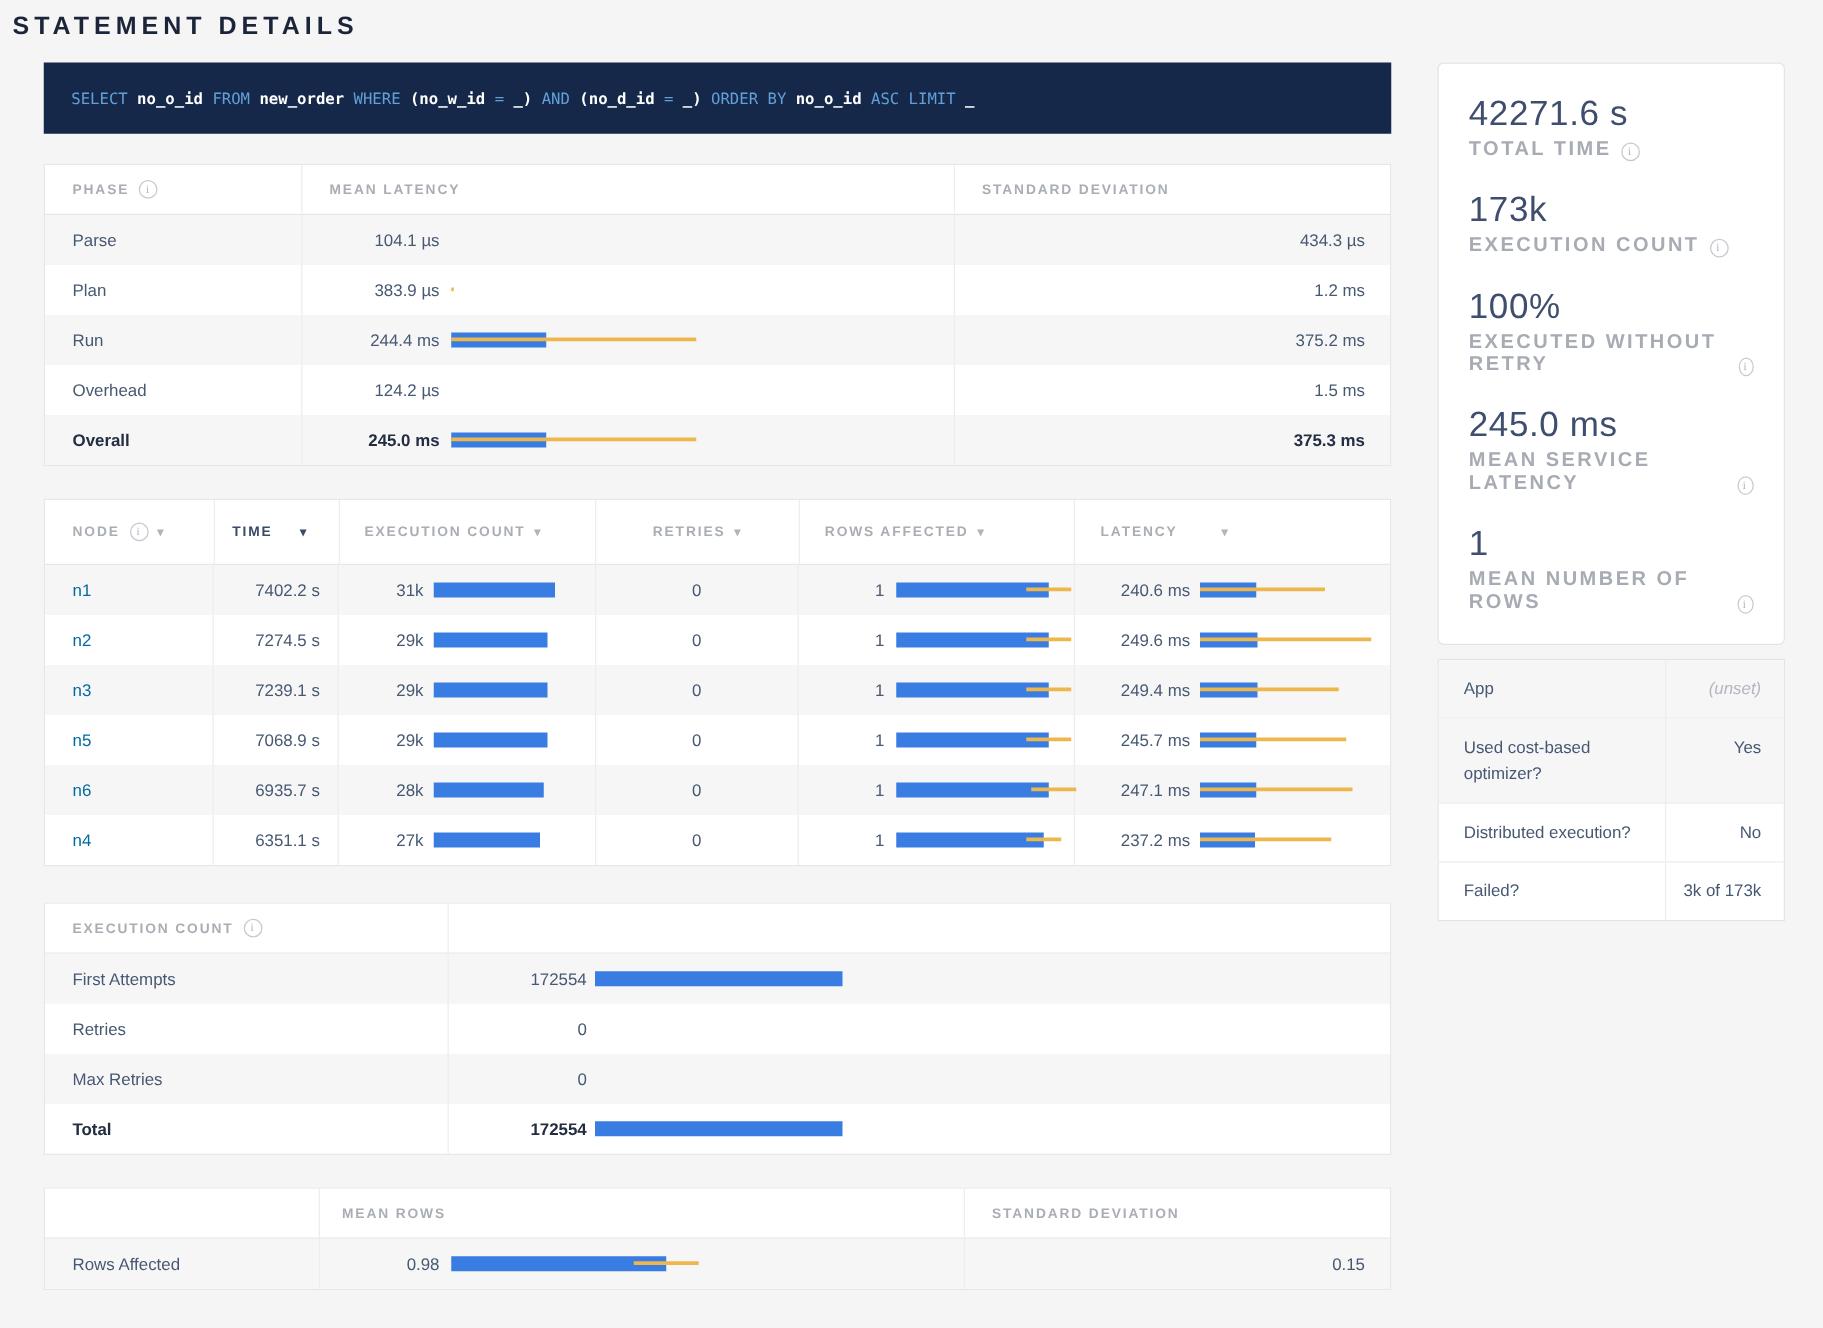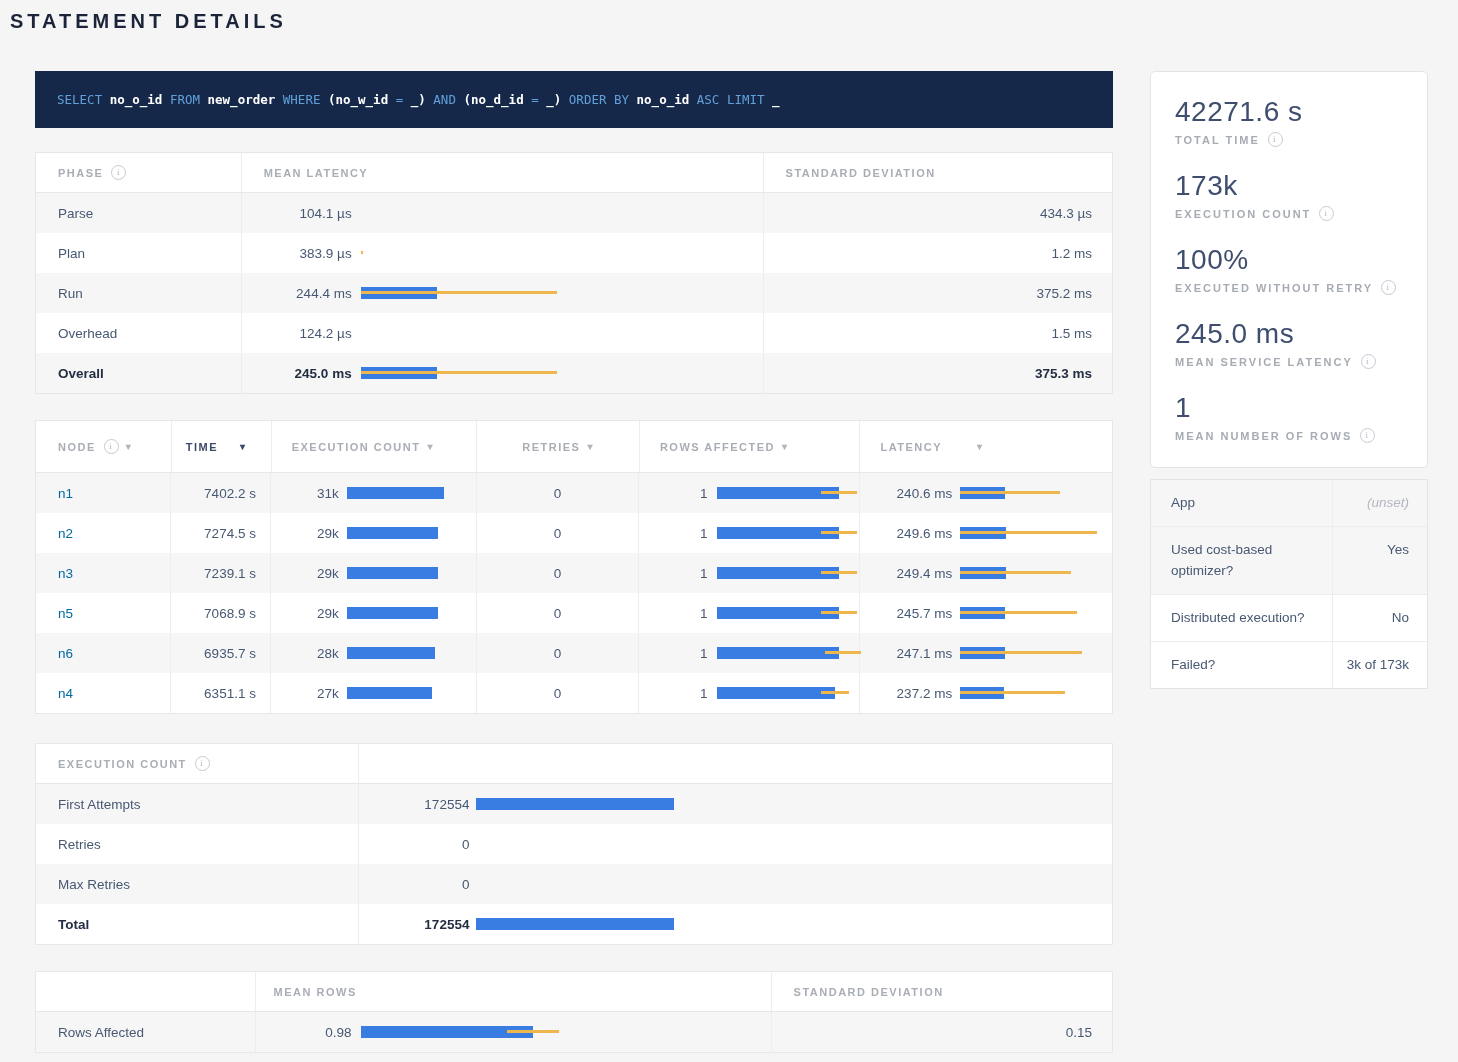--- a/index.html
+++ b/index.html
@@ -3,21 +3,21 @@
 <meta charset="utf-8">
 <style>
   * { margin:0; padding:0; box-sizing:border-box; }
   html,body { width:1458px; height:1062px; background:#f5f5f5; font-family:"Liberation Sans", sans-serif; color:#475872; }
 
   .page-title {
     margin:10px 0 0 10px;
     font-size:20px; font-weight:bold; letter-spacing:4px; color:#1b2439;
   }
 
-  .main { display:flex; align-items:flex-start; padding:0 19px 0 35px; margin-top:38px; }
+  .main { display:flex; align-items:flex-start; padding:0 19px 0 35px; margin-top:17px; }
   .left-col { width:1078px; }
   .right-col { width:278px; margin-left:37px; }
 
   
   .sql-box {
     background:#152849; height:57px; display:flex; align-items:center;
     padding-left:22px; margin-bottom:24px;
   }
   .sql-line { font-family:"DejaVu Sans Mono", monospace; font-size:12.5px; white-space:pre; }
   .sql-line .kw { color:#61a0d9; }
@@ -102,22 +102,22 @@
   .rows-table .hcell.rc2 { padding-left:18px; }
 
   
   .stats-card {
     background:#fff; border:1px solid #e3e4e7; border-radius:5px;
     padding:24px 24px 18px 24px; margin-bottom:11px;
   }
   .stat { margin-bottom:23px; }
   .stat-value { font-size:28px; color:#3f4e6e; letter-spacing:0.5px; }
   .stat-label {
-    margin-top:4px; font-size:11px; letter-spacing:2px; color:#a7abb3;
-    font-weight:bold; display:flex; align-items:center;
+    margin-top:4px; font-size:16px; letter-spacing:2px; color:#a7abb3;
+    font-weight:bold; display:flex; align-items:flex-end;
   }
   .details-table { background:#fff; border:1px solid #e3e4e7; }
   .d-row { display:flex; border-bottom:1px solid #eceded; }
   .d-row:last-child { border-bottom:none; }
   .d-row.stripe { background:#f6f6f7; }
   .d-label { width:182px; padding:13px 10px 13px 20px; font-size:13.5px; line-height:1.5; border-right:1px solid #eceded; }
   .d-value { width:94px; padding:13px 18px 13px 6px; font-size:13.5px; line-height:1.5; text-align:center; display:flex; align-items:flex-start; justify-content:flex-end; }
   .d-value.muted { color:#b3b7bf; font-style:italic; }
 </style>
 </head>

